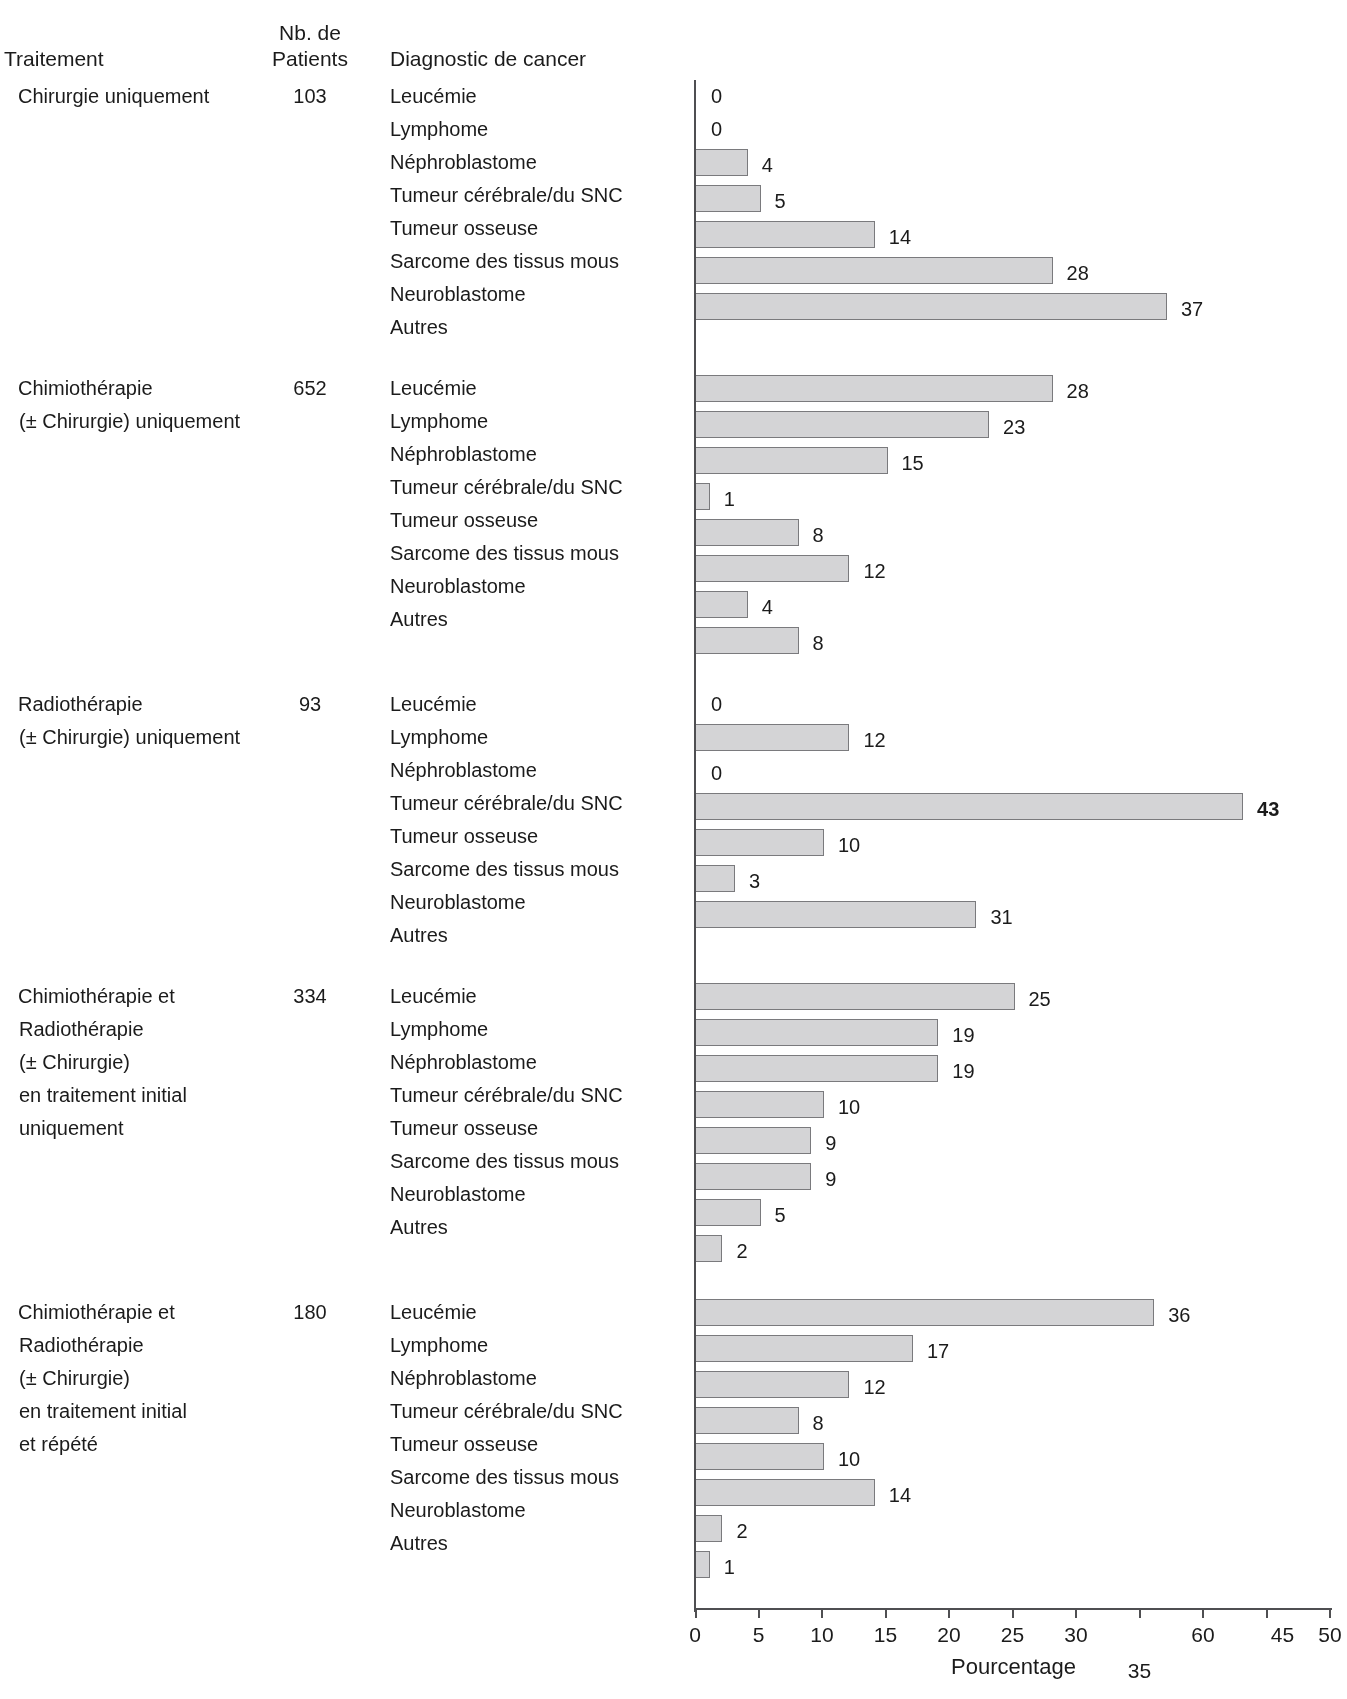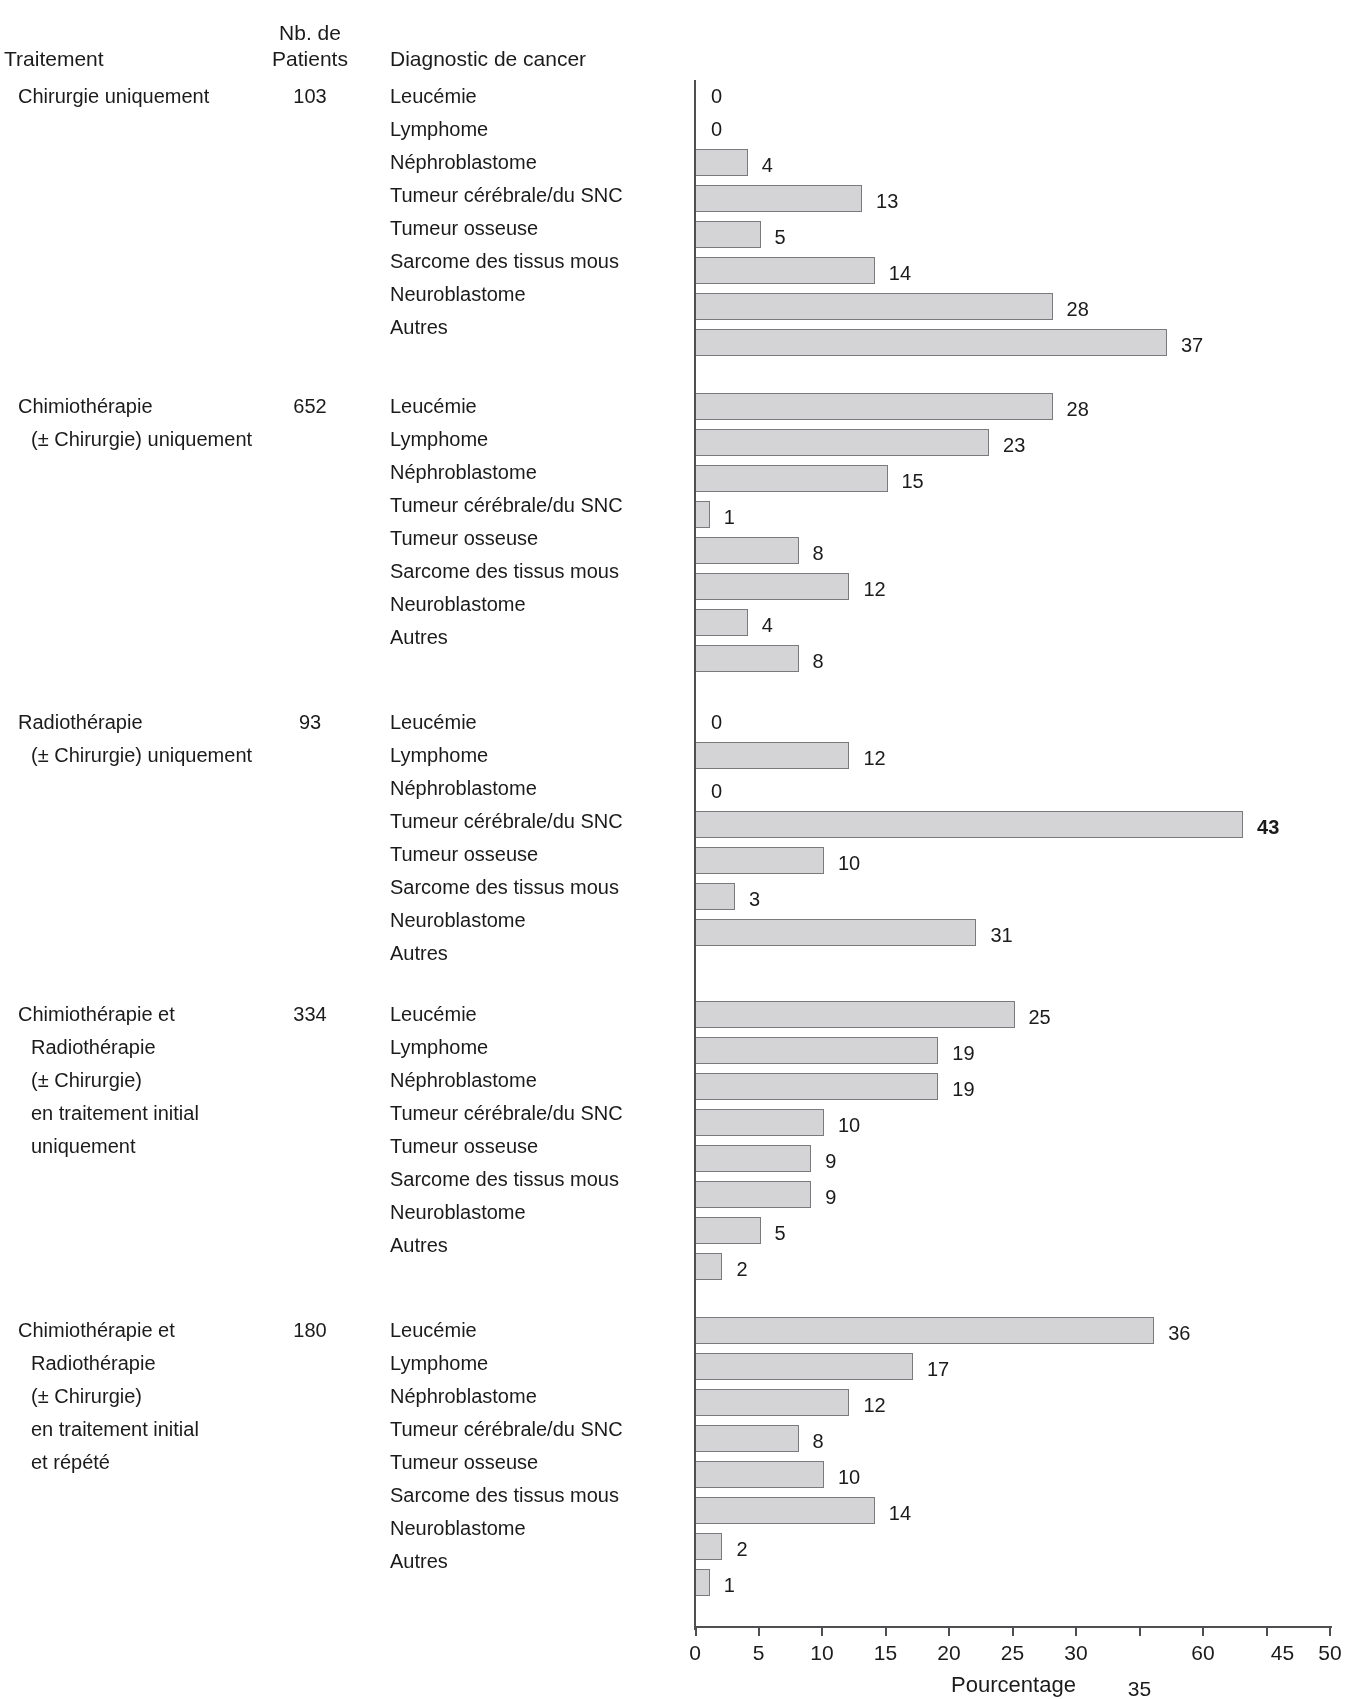--- a/index.html
+++ b/index.html
@@ -19,21 +19,21 @@
   .hdr-row{margin-bottom:8px;}
   .hdr{font-size:21px;line-height:26px;}
   .treat-hdr{align-self:end;padding-left:4px;}
   .pat-hdr{text-align:center;align-self:end;}
   .diag-hdr{align-self:end;padding-left:30px;}
 
   
   .group-row + .group-row{margin-top:28px;}
   .treat-cell{font-size:20px;}
   .t-line{line-height:33px;padding-left:18px;white-space:nowrap;}
-  .t-line.cont{padding-left:31px;}
+  .t-line.cont{padding-left:19px;}
   .pat-cell{font-size:20px;line-height:33px;text-align:center;}
   .diag-cell{padding-left:30px;font-size:20px;}
   .cat-label{height:33px;line-height:33px;white-space:nowrap;}
 
   
   .chart-cell{position:relative;}
   .bar-row{position:relative;height:33px;}
   .bar{
     margin-top:3px;height:25px;
     background:#d4d4d6;
@@ -104,24 +104,20 @@
           <div class="chart-cell">
             <div class="bar-row">
               <span class="bar-value" style="left: 16px;">0</span>
             </div>
             <div class="bar-row">
               <span class="bar-value" style="left: 16px;">0</span>
             </div>
             <div class="bar-row">
               <div class="bar" style="width: 50.8px; background: rgb(212, 212, 214); border-color: rgb(122, 122, 125);"></div>
               <span class="bar-value" style="left: 66.8px;">4</span>
-            </div>
-            <div class="bar-row">
-              <div class="bar" style="width: 165.1px; background: rgb(212, 212, 214); border-color: rgb(122, 122, 125);"></div>
-              <span class="bar-value" style="left: 181.1px;">13</span>
             </div>
             <div class="bar-row">
               <div class="bar" style="width: 63.5px; background: rgb(212, 212, 214); border-color: rgb(122, 122, 125);"></div>
               <span class="bar-value" style="left: 79.5px;">5</span>
             </div>
             <div class="bar-row">
               <div class="bar" style="width: 177.8px; background: rgb(212, 212, 214); border-color: rgb(122, 122, 125);"></div>
               <span class="bar-value" style="left: 193.8px;">14</span>
             </div>
             <div class="bar-row">

